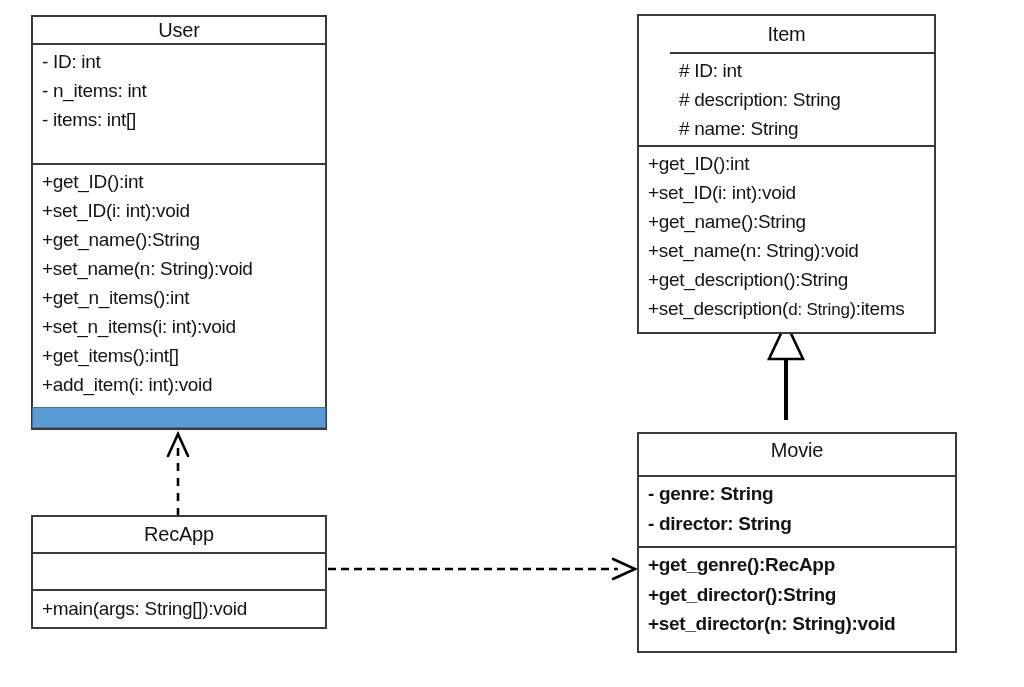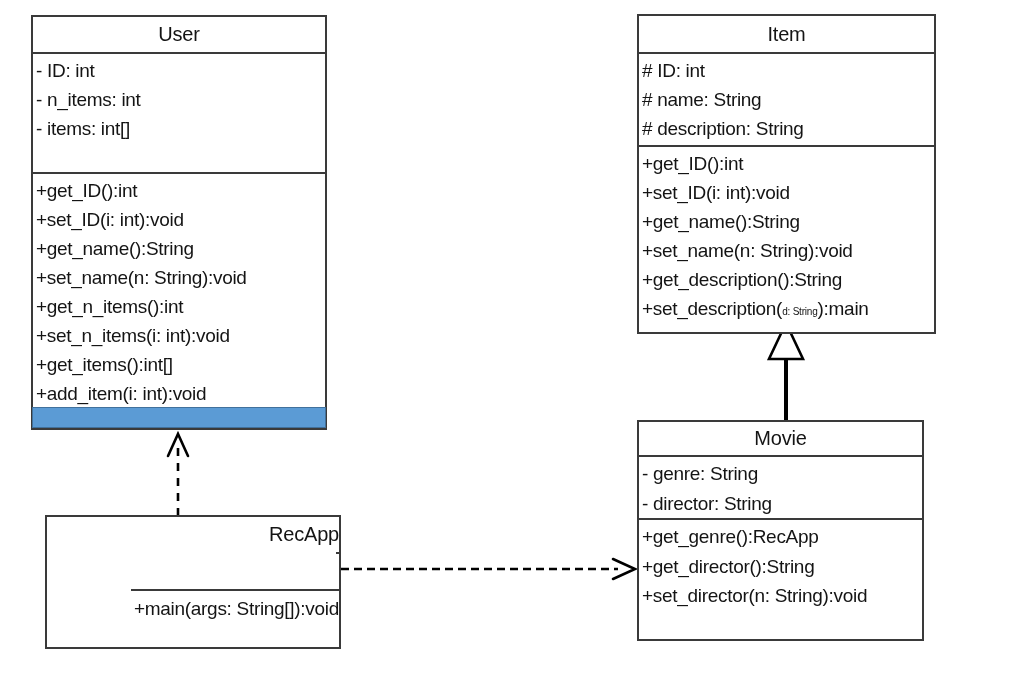--- a/index.html
+++ b/index.html
@@ -29,46 +29,46 @@
   .class-header{
     box-sizing:border-box;
     flex:0 0 auto;
     display:flex;align-items:center;justify-content:center;
     font-size:20px;
     letter-spacing:-0.2px;
   }
   .class-attrs,.class-methods{
     box-sizing:border-box;
     border-top:2px solid var(--box-border,#3a3a3a);
-    padding:2px 0 0 3px;
+    padding:2px 0 0 9px;
     overflow:hidden;
   }
   .class-methods{flex:1 1 auto;position:relative;}
   .member-row{
     font-size:19px;
     line-height:29px;
     letter-spacing:-0.3px;
     white-space:nowrap;
   }
-  .small-param{font-size:10px;letter-spacing:-0.2px;}
+  .small-param{font-size:17px;letter-spacing:-0.2px;}
 
   #box-user   {left:31px;  top:15px;  width:296px; height:415px;}
-  #box-user .class-header{height:35px;border-radius:16px;}
+  #box-user .class-header{height:26px;border-radius:16px;}
   #box-user .class-attrs{height:120px;}
 
   #box-item   {left:637px; top:14px;  width:299px; height:320px;justify-content:space-between;}
   #box-item .class-header{height:36px;}
-  #box-item .class-attrs{height:93px;}
+  #box-item .class-attrs{height:93px;margin-left:31px;}
 
-  #box-movie  {left:637px; top:420px; width:287px; height:221px;}
+  #box-movie  {left:637px; top:432px; width:320px; height:221px;gap:8px;}
   #box-movie .class-header{height:33px;}
   #box-movie .class-attrs{height:63px;}
-  #box-movie .member-row{line-height:29.5px;}
+  #box-movie .member-row{line-height:29.5px;font-weight:bold;}
 
-  #box-recapp {left:45px;  top:515px; width:296px; height:134px;align-items:flex-end;}
+  #box-recapp {left:31px;  top:515px; width:296px; height:114px;}
   #box-recapp .class-header{height:35px;}
   #box-recapp .class-attrs{height:37px;}
   #box-recapp .member-row{line-height:32px;}
 
   .selection-bar{
     position:absolute;
     left:-1px;right:-1px;bottom:0;
     height:21px;
     background:var(--selection-fill,#5b9bd5);
     border:1px solid var(--selection-border,#41719c);
@@ -115,30 +115,30 @@
         <div class="member-row">+get_items():int[]</div>
         <div class="member-row">+add_item(i: int):void</div>
       </div>
     <div class="selection-bar"></div>
   </div>
 
   <div class="class-box" id="box-item">
     <div class="class-header">Item</div>
     <div class="class-attrs">
         <div class="member-row"># ID: int</div>
+        <div class="member-row"># description: String</div>
         <div class="member-row"># name: String</div>
-        <div class="member-row"># description: String</div>
       </div>
     <div class="class-methods">
         <div class="member-row">+get_ID():int</div>
         <div class="member-row">+set_ID(i: int):void</div>
         <div class="member-row">+get_name():String</div>
         <div class="member-row">+set_name(n: String):void</div>
         <div class="member-row">+get_description():String</div>
-        <div class="member-row"><span>+set_description(</span><span class="small-param">d: String</span><span>):main</span></div>
+        <div class="member-row"><span>+set_description(</span><span class="small-param">d: String</span><span>):items</span></div>
       </div>
   </div>
 
   <div class="class-box" id="box-movie">
     <div class="class-header">Movie</div>
     <div class="class-attrs">
         <div class="member-row">- genre: String</div>
         <div class="member-row">- director: String</div>
       </div>
     <div class="class-methods">

